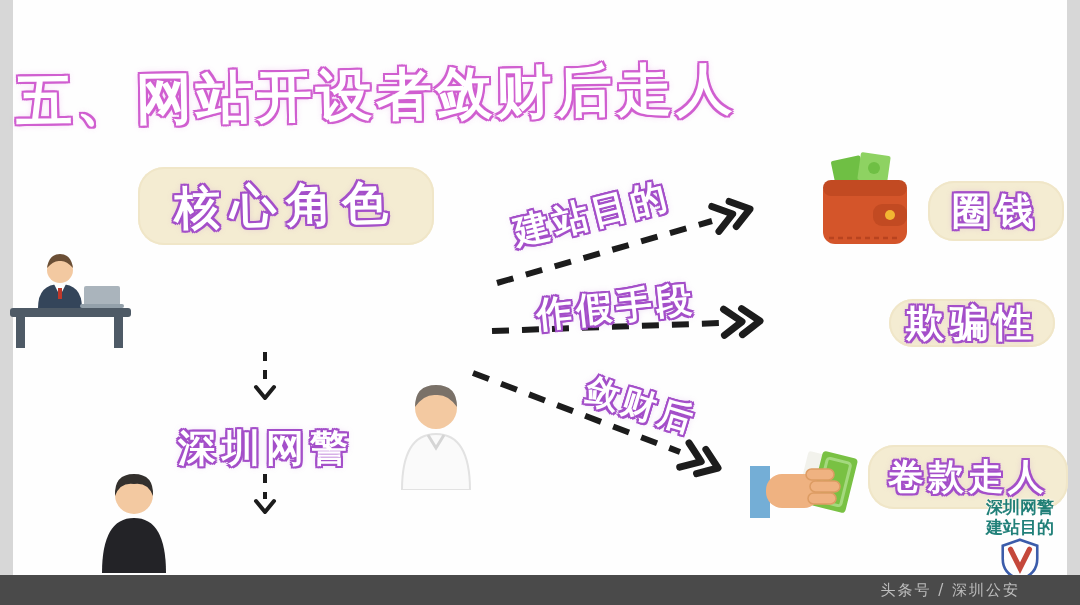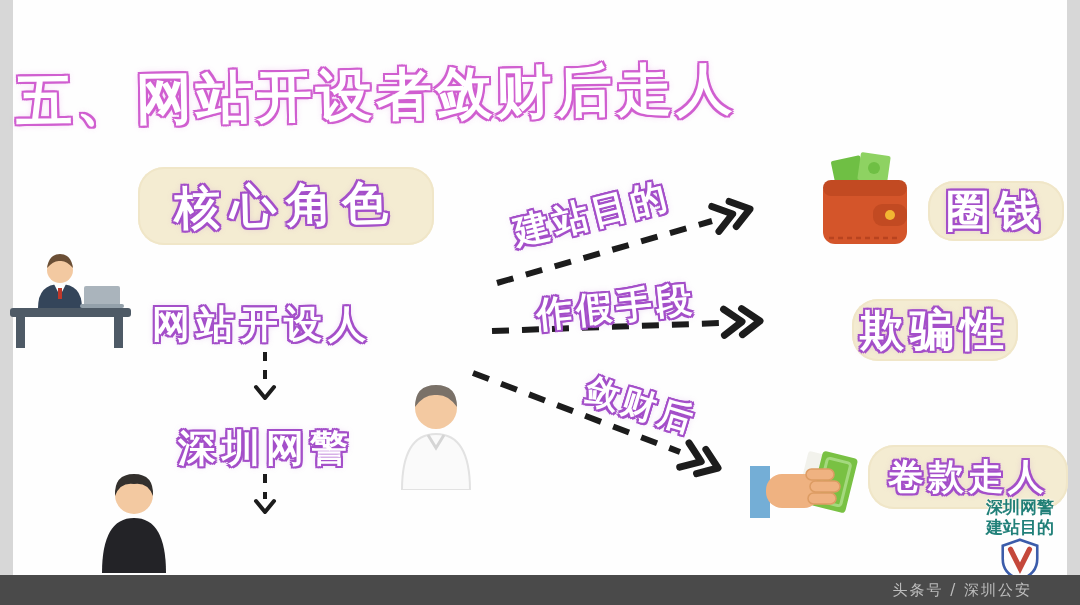--- a/index.html
+++ b/index.html
@@ -25,23 +25,23 @@
   .title{position:absolute;left:16px;top:58px;font-size:56px;letter-spacing:4px;transform:rotate(-1deg);}
 
   .soft-box{
     position:absolute;background:#f4ecd2;border-radius:26px;
     display:flex;align-items:center;justify-content:center;
     box-shadow:0 0 0 2px #f0e6c8 inset;
   }
   .box-core{left:138px;top:167px;width:296px;height:78px;}
   .box-core .hollow{font-size:46px;letter-spacing:10px;transform:rotate(-1.5deg);}
   .box-r1{left:928px;top:181px;width:136px;height:60px;}
-  .box-r2{left:852px;top:299px;width:166px;height:62px;}
+  .box-r2{left:889px;top:299px;width:166px;height:48px;}
   .box-r3{left:868px;top:445px;width:200px;height:64px;}
-  .box-r1 .hollow,.box-r2 .hollow{font-size:44px;letter-spacing:6px;font-family:Liberation Mono, monospace;}
+  .box-r1 .hollow,.box-r2 .hollow{font-size:38px;letter-spacing:6px;font-family:Liberation Mono, monospace;}
   .box-r3 .hollow{font-size:36px;letter-spacing:4px;}
 
   .flow-label{position:absolute;font-size:38px;letter-spacing:6px;}
   .lbl-founder{left:152px;top:299px;}
   .lbl-agent{left:178px;top:423px;}
   .lbl-gambler{left:200px;top:517px;}
 
   .arrow-label{position:absolute;font-size:36px;letter-spacing:4px;}
   .lbl-a1{left:512px;top:190px;transform:rotate(-14deg);}
   .lbl-a2{left:536px;top:283px;transform:rotate(-6deg);}
@@ -60,21 +60,21 @@
   .watermark{
     position:absolute;left:970px;top:498px;width:100px;text-align:center;
     color:#0f766e;font-weight:bold;font-size:17px;line-height:1.15;opacity:.92;
     text-shadow:0 0 2px #ffffff,0 0 2px #ffffff;
   }
   .watermark .badge{width:38px;height:44px;margin:1px auto 0;}
 
   .footer{
     position:absolute;left:0;right:0;bottom:0;height:30px;background:#4a4a4a;
     color:#bdbdbd;display:flex;align-items:center;justify-content:flex-end;
-    padding-right:48px;font-size:15px;letter-spacing:2px;box-sizing:border-box;
+    padding-right:60px;font-size:15px;letter-spacing:2px;box-sizing:border-box;
   }
 </style>
 </head>
 <body>
 
 <div id="canvas">
 
   <div class="edge-bar left"></div>
   <div class="edge-bar right"></div>
 
@@ -116,21 +116,20 @@
       </g>
     </g>
   </svg>
 
   <div class="title hollow pink">五、网站开设者敛财后走人</div>
 
   <div class="soft-box box-core">
     <span class="hollow purple">核心角色</span>
   </div>
 
-  <div class="flow-label lbl-founder hollow purple">网站开设人</div>
   <div class="flow-label lbl-agent hollow purple">深圳网警</div>
 
   <div class="arrow-label lbl-a1 hollow purple">建站目的</div>
   <div class="arrow-label lbl-a2 hollow purple">作假手段</div>
   <div class="arrow-label lbl-a3 hollow purple">敛财后</div>
 
   <div class="soft-box box-r1">
     <span class="hollow purple">圈钱</span>
   </div>
   <div class="soft-box box-r2">

